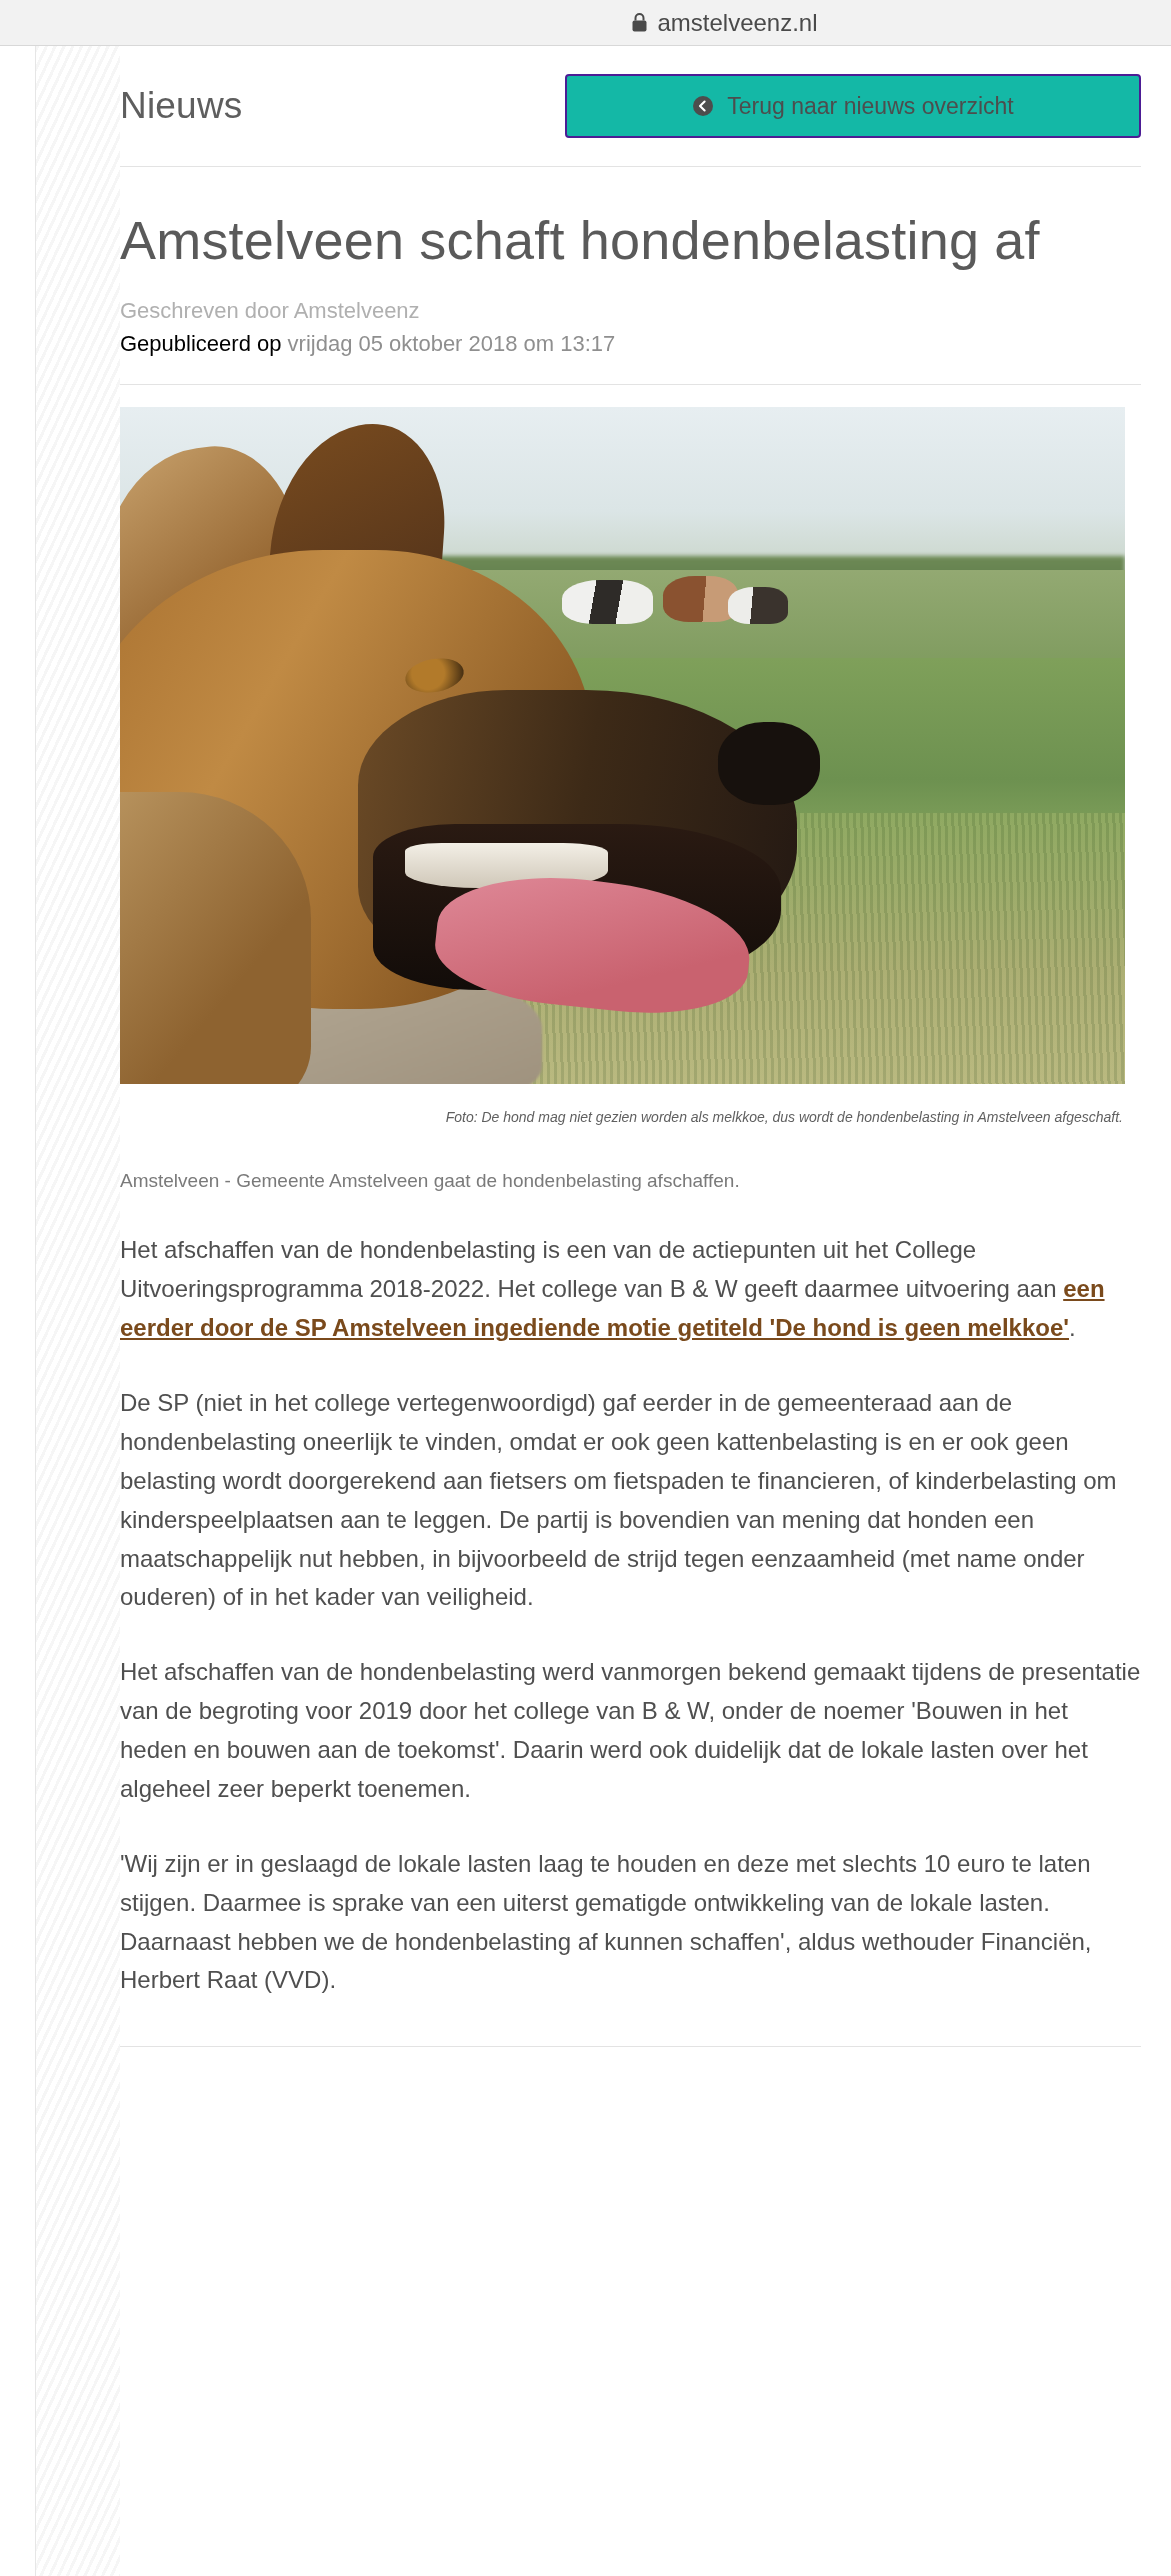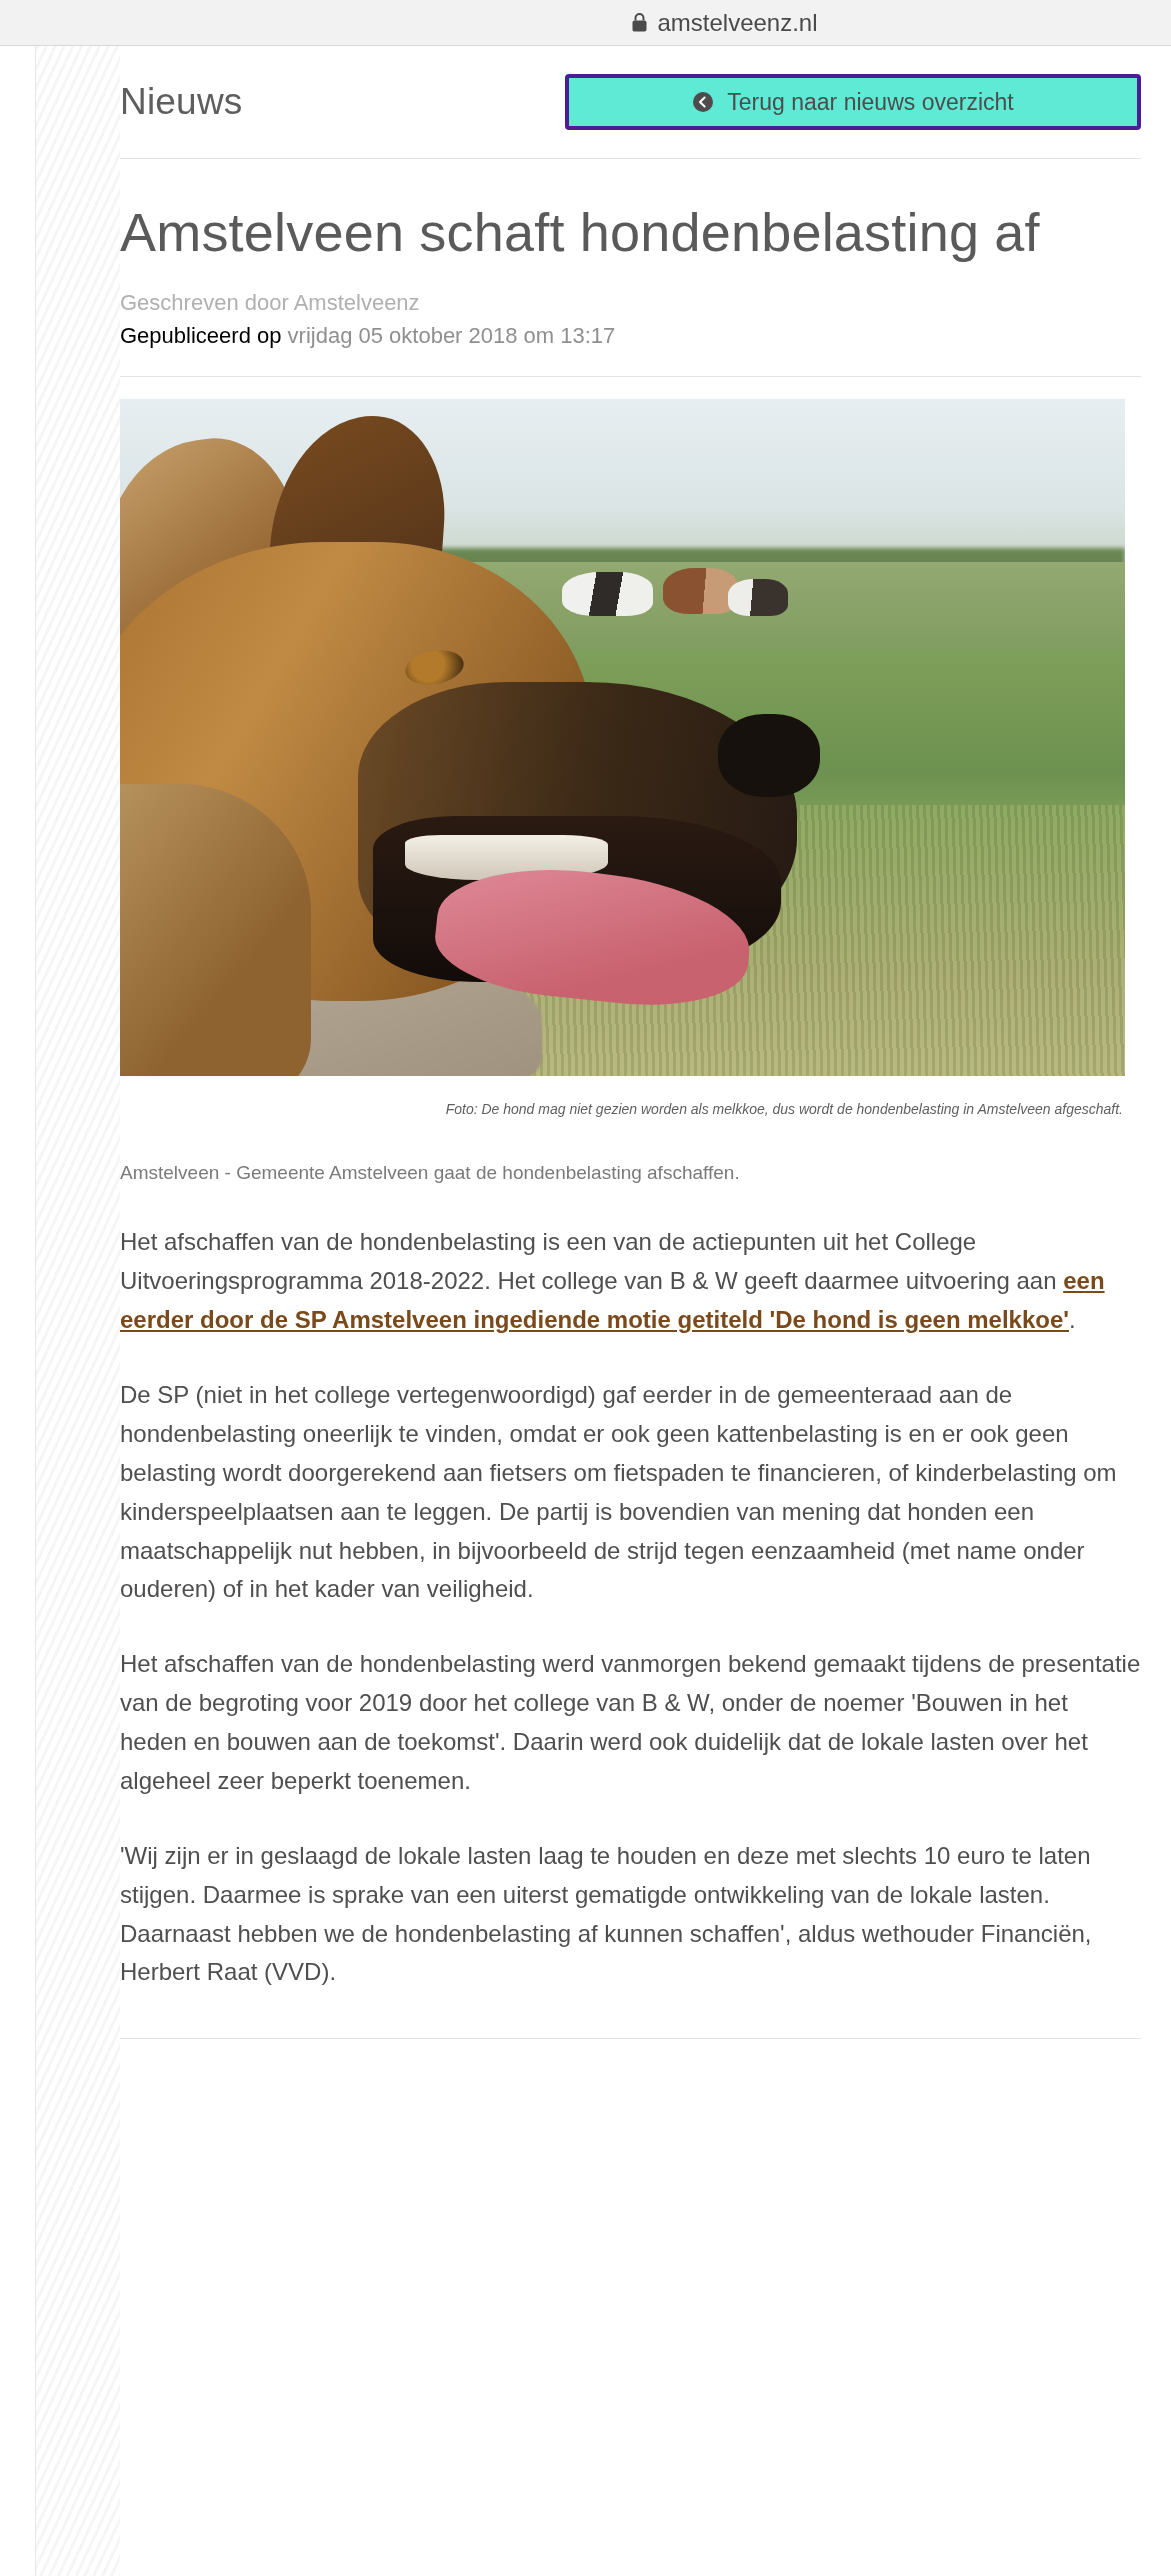--- a/index.html
+++ b/index.html
@@ -75,24 +75,24 @@
     min-height: 83px;
   }
   .section-title {
     font-size: 37px;
     color: #5e5e5e;
     font-weight: 400;
     letter-spacing: 0.2px;
   }
   .back-btn {
     width: 576px;
-    height: 56px;
-    border: 4px solid #4c1d95;
+    height: 64px;
+    border: 2px solid #4c1d95;
     border-radius: 4px;
-    background: #5eead4;
+    background: #14b8a6;
     color: #4d4d4d;
     font-size: 23px;
     display: flex;
     align-items: center;
     justify-content: center;
     gap: 13px;
     cursor: pointer;
     font-family: "Liberation Sans", sans-serif;
   }
   .arrow-left-icon {

